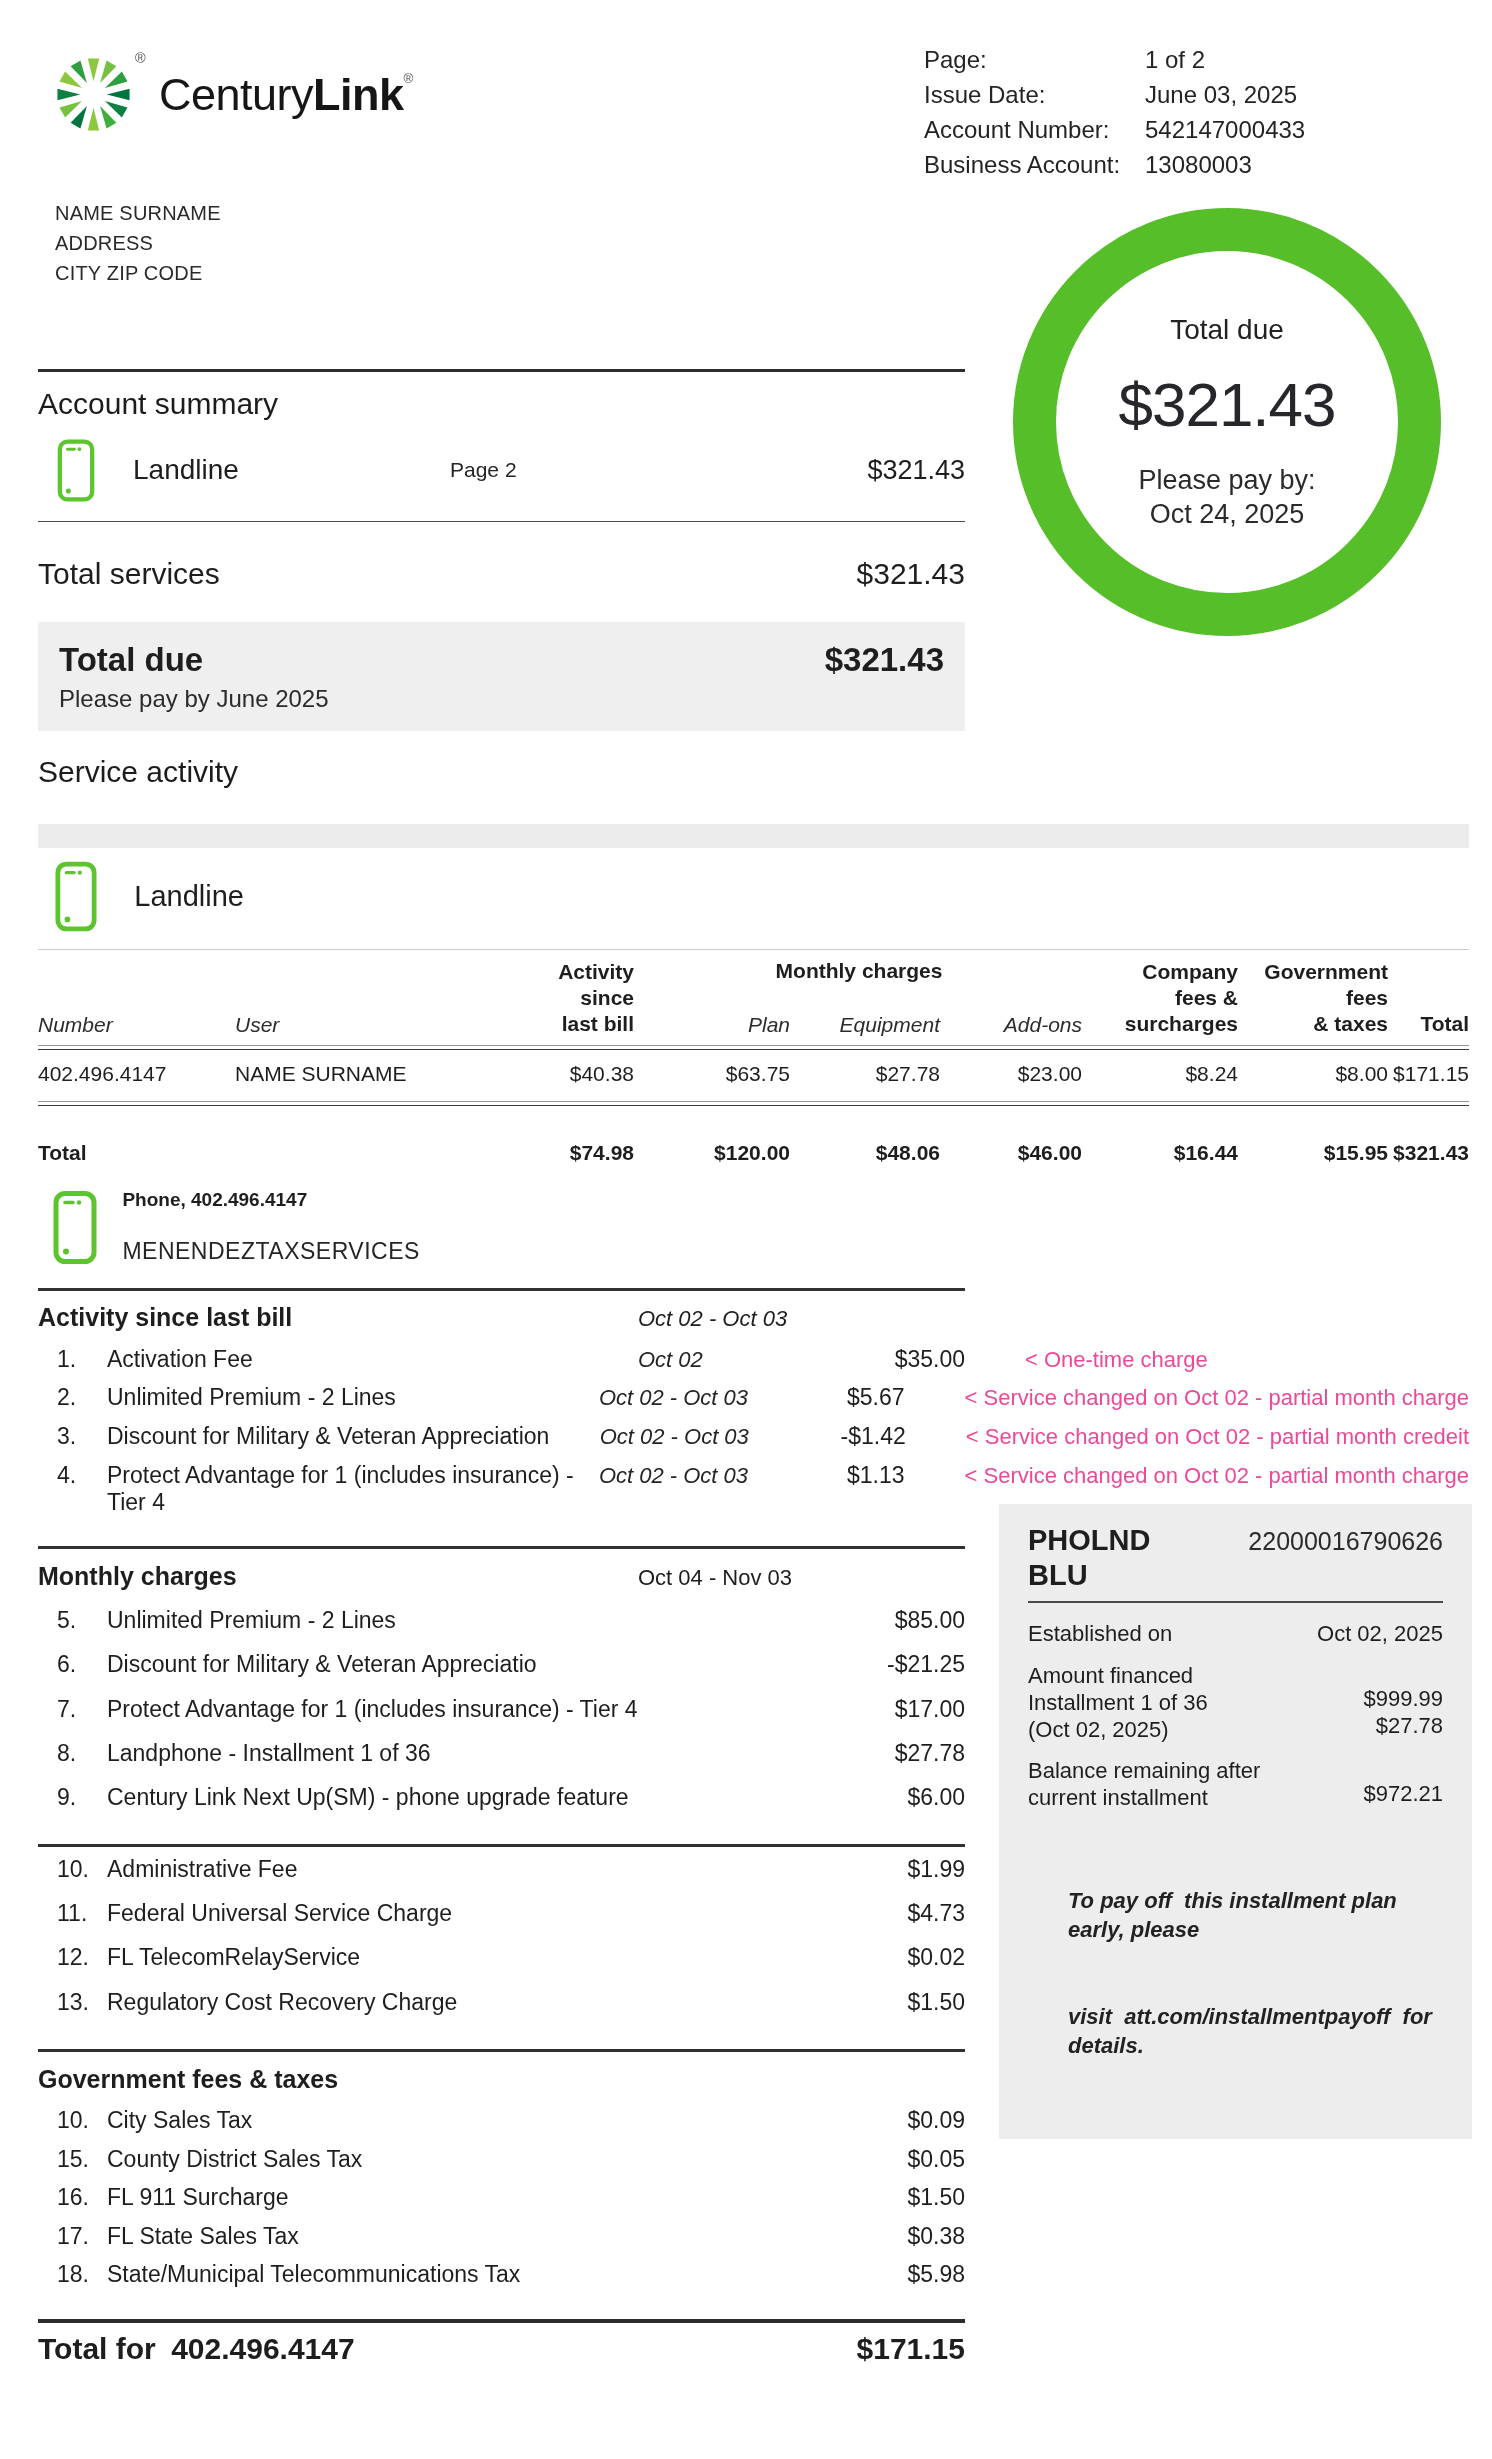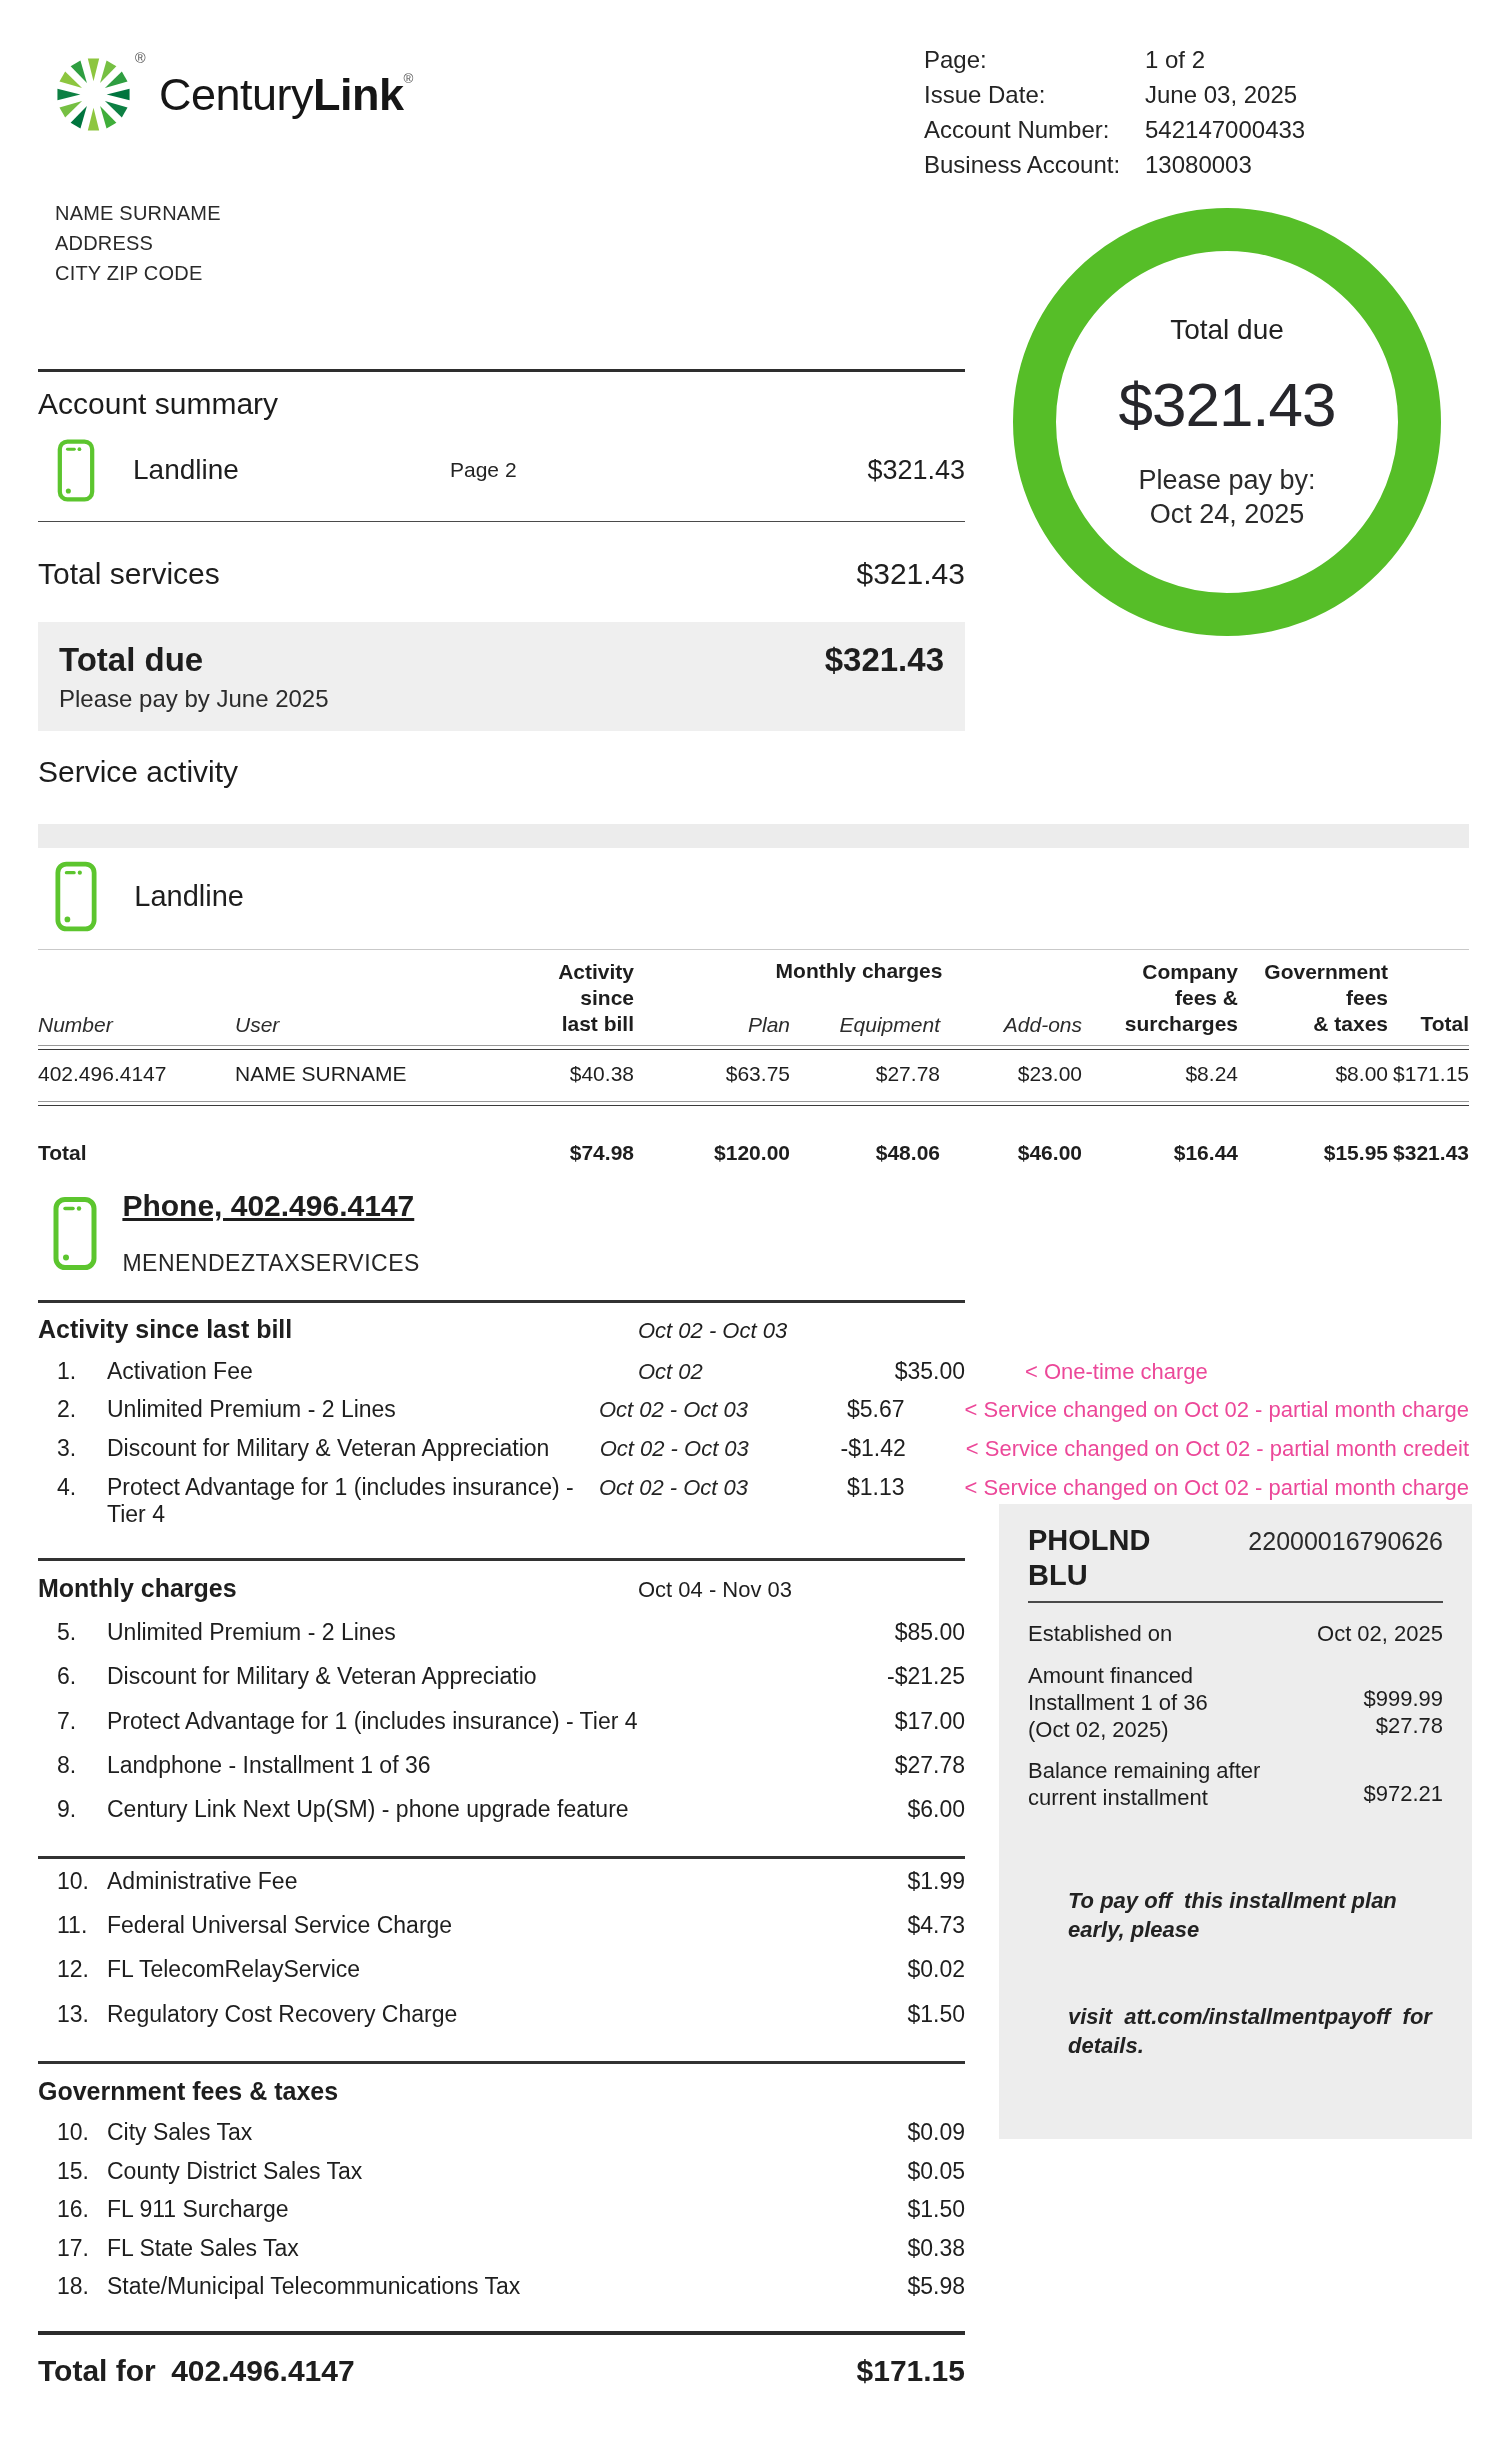--- a/index.html
+++ b/index.html
@@ -69,37 +69,37 @@
   .hd{font-weight:700;line-height:26px;}
   .it{font-style:italic;color:#2c2c2c;}
   .dblrule{height:2.9px;border-top:1px solid #999;border-bottom:1.9px solid #3a3a3a;}
   .tbl-row{display:flex;padding:12.5px 0 14.4px;}
   .tbl-tot{display:flex;font-weight:700;padding-top:35px;}
 
   
   .phone{position:absolute;left:38px;top:1189px;width:1431px;}
   .ph-head{display:flex;align-items:center;margin-bottom:23px;}
   .ph-icon{width:44px;height:75px;margin:0 25px 0 15.4px;flex:none;}
-  .ph-title{font-size:30px;font-weight:700;text-decoration:underline;}
+  .ph-title{font-size:19px;font-weight:700;}
   .ph-sub{font-size:23px;margin-top:27px;letter-spacing:0.5px;color:#262626;}
   .hrule{width:927px;height:2.9px;background:#323232;}
   .hrule.thick{height:3.8px;background:#2c2c2c;}
   .ps-head{display:flex;align-items:baseline;padding:12.5px 0 7.7px;}
   .ps-title{width:600px;font-size:25px;font-weight:700;}
   .ps-period{width:168px;font-size:22px;}
   .ital{font-style:italic;}
   .ps-row{display:flex;align-items:baseline;padding:5.8px 0;}
   .roomy .ps-row{padding:8.6px 0;}
   .ps-label{width:600px;font-size:23px;display:flex;}
   .inum{width:50px;padding-left:19px;flex:none;}
   .ps-period-i{width:168px;font-size:22px;font-style:italic;color:#242424;}
   .ps-amount{width:159px;text-align:right;font-size:23px;}
   .ps-note{flex:1;margin-left:60px;font-size:22px;color:#ec4899;white-space:nowrap;}
   .gap-b{margin-bottom:25px;}
-  .ps-total{display:flex;align-items:baseline;width:927px;padding-top:19px;}
+  .ps-total{display:flex;align-items:baseline;width:927px;padding-top:9px;}
   .pt-label{font-size:30px;font-weight:700;}
   .pt-num{font-size:30px;font-weight:700;margin-left:15.4px;}
   .pt-amount{flex:1;text-align:right;font-size:30px;font-weight:700;}
 
   
   .ibox{position:absolute;left:999px;top:1504px;width:473px;box-sizing:border-box;
         background:#ededed;padding:19px 29px 21px;}
   .ib-head{display:flex;justify-content:space-between;align-items:flex-start;}
   .ib-name{font-size:29px;font-weight:700;line-height:35px;}
   .ib-id{font-size:25px;margin-top:3.8px;color:#2b2b2b;}

